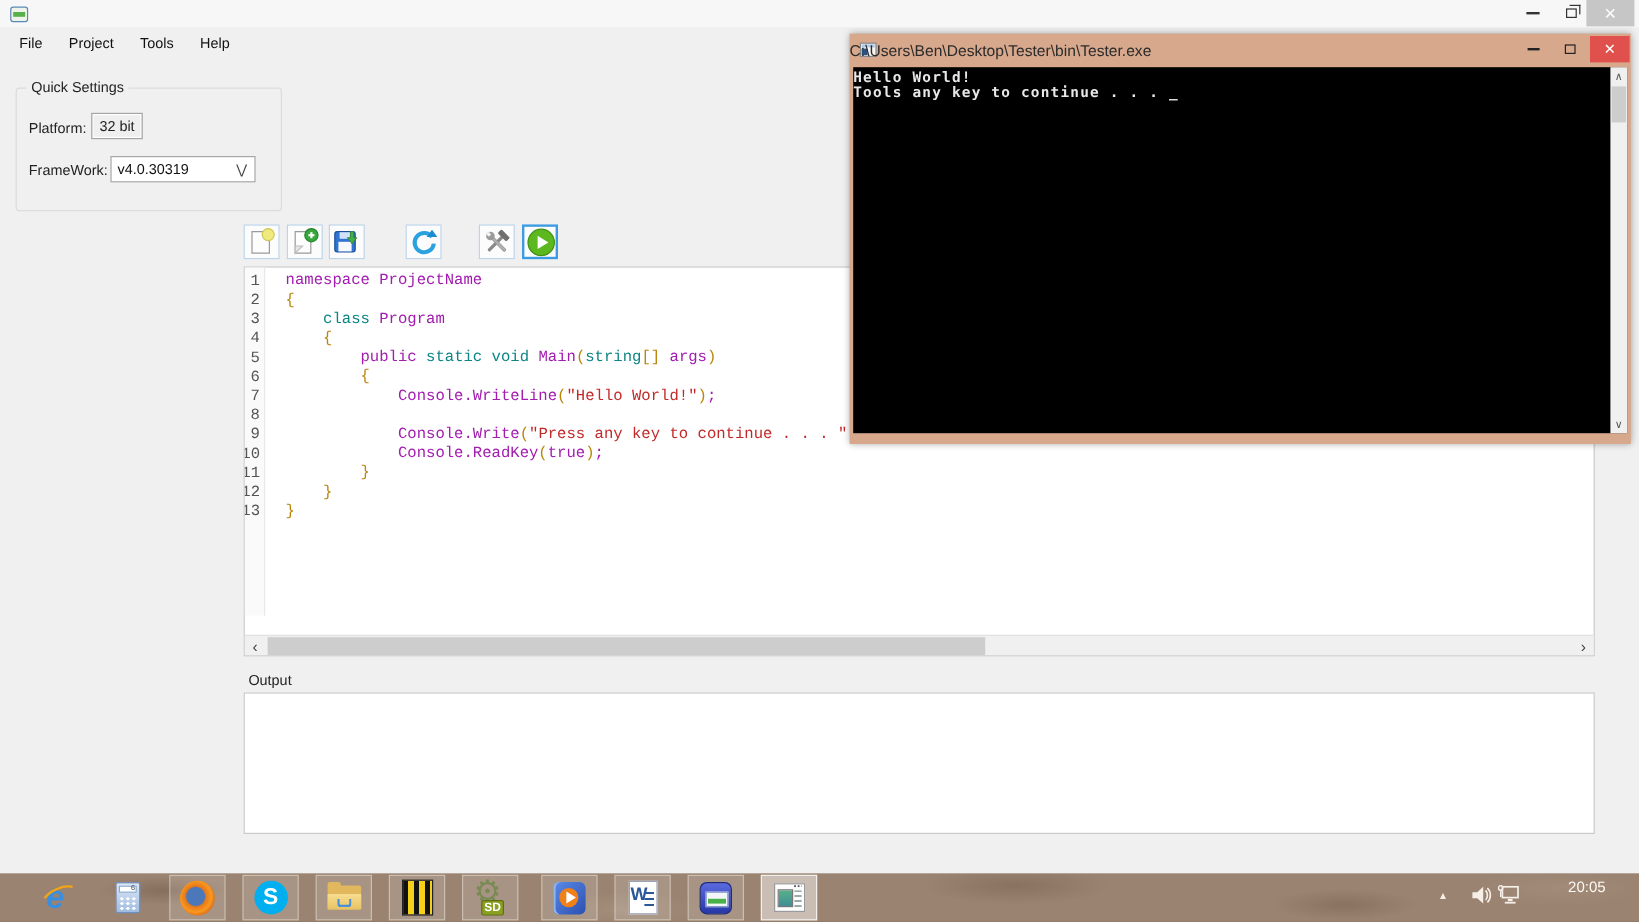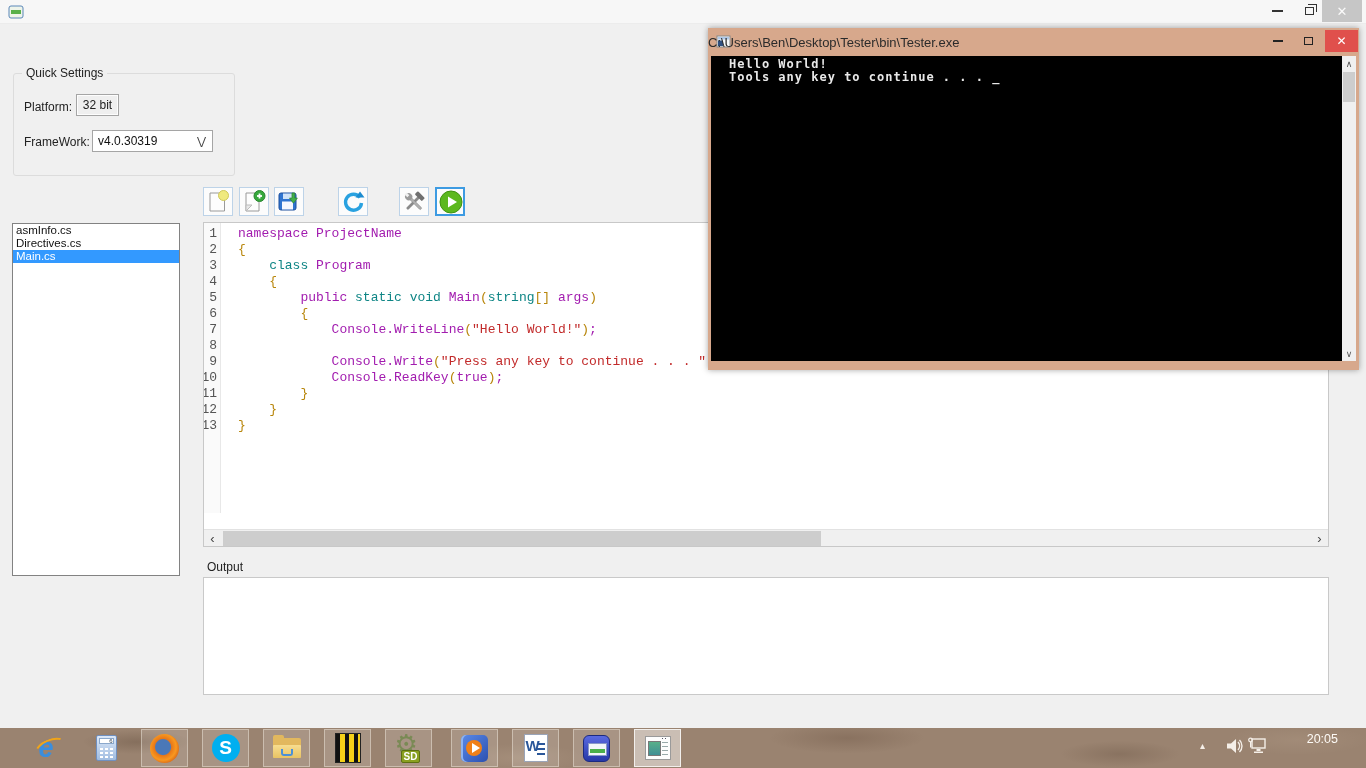--- a/index.html
+++ b/index.html
@@ -74,21 +74,21 @@
   #console-icon{position:absolute;left:8px;top:6px;width:16px;height:16px;}
   #console-title{position:absolute;left:0;top:7px;width:100%;text-align:left;font-size:13px;color:#2b2b2b;}
   .cctl{position:absolute;top:2px;height:22px;display:flex;align-items:center;justify-content:center;}
   #console-min{left:556px;width:28px;} #console-max{left:586px;width:28px;}
   #console-close{left:617px;width:33px;background:#e0504c;}
   #console-close .x{color:#fff;font-size:12px;line-height:1;}
   .cmin{width:10px;height:2px;background:#222;}
   .cmax{width:9px;height:8px;border:1px solid #222;}
   #console-content{position:absolute;left:3px;top:28px;width:645px;height:305px;background:#000;}
   .con-line{font-family:"DejaVu Sans Mono",monospace;font-weight:bold;font-size:12px;line-height:13px;
-    letter-spacing:1px;color:#e8e8e8;white-space:pre;padding-left:18px;}
+    letter-spacing:1px;color:#e8e8e8;white-space:pre;padding-left:0;}
   #con-text{position:absolute;left:0;top:2px;}
   #con-cursor{display:inline-block;}
   #console-scrollbar{position:absolute;right:0;top:0;width:14px;height:305px;background:#f0f0f0;}
   .sb-arrow-v{position:absolute;left:0;width:14px;height:15px;display:flex;align-items:center;justify-content:center;
     color:#555;font-size:9px;}
   #con-up{top:0;} #con-down{bottom:0;}
   #con-thumb{position:absolute;left:1px;top:16px;width:12px;height:30px;background:#cdcdcd;}
 
   
   #taskbar{position:absolute;left:0;top:728px;width:1366px;height:40px;z-index:100;background-color:#9a8370;
@@ -169,20 +169,26 @@
         <span class="min-glyph"></span>
       </span>
     <span class="winctl" id="ide-restore">
         <span class="restore-glyph"></span>
       </span>
     <span class="winctl" id="ide-close">
         <span class="x">✕</span>
       </span>
   </div>
 
+  <div id="menubar">
+    <span class="menu-item">File</span>
+    <span class="menu-item">Project</span>
+    <span class="menu-item">Tools</span>
+    <span class="menu-item">Help</span>
+  </div>
 
   <div id="quick-settings">
     <span id="qs-label">Quick Settings</span>
     <span id="platform-label">Platform:</span>
     <span id="platform-button">32 bit</span>
     <span id="framework-label">FrameWork:</span>
     <span id="framework-combo">
       <span>v4.0.30319</span>
       <span class="chev">⋁</span>
     </span>
@@ -230,25 +236,20 @@
       </g>
     </svg>
   </span>
   <span class="tbtn" id="tb-run" title="run">
     <svg width="28" height="28">
       <circle cx="14" cy="14" r="11" fill="#5cb81e" stroke="#3f9212"></circle>
       <polygon points="11,8.5 11,19.5 20,14" fill="#fff"></polygon>
     </svg>
   </span>
 
-  <div id="file-list">
-    <div class="file-item">asmInfo.cs</div>
-    <div class="file-item">Directives.cs</div>
-    <div class="file-item selected">Main.cs</div>
-  </div>
 
   <div id="editor">
     <div id="gutter">
         <div class="ln">1</div>
         <div class="ln">2</div>
         <div class="ln">3</div>
         <div class="ln">4</div>
         <div class="ln">5</div>
         <div class="ln">6</div>
         <div class="ln">7</div>

